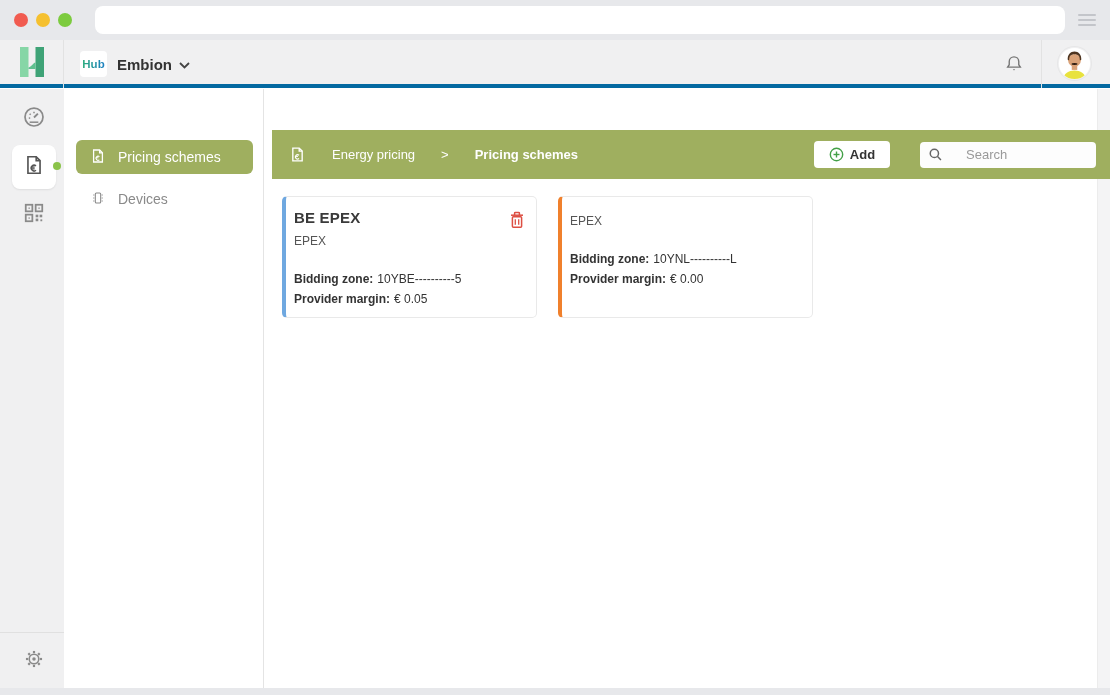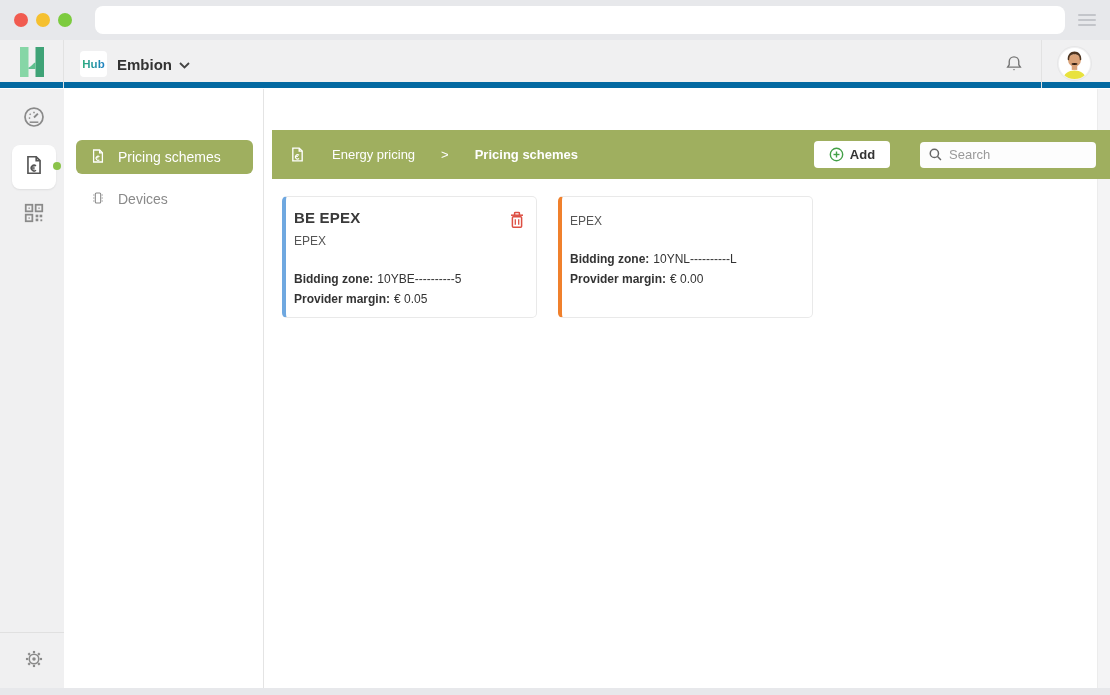--- a/index.html
+++ b/index.html
@@ -14,21 +14,21 @@
   .tl.yellow { left:36px; background:#f5c02f; }
   .tl.green { left:58px; background:#7ccb3e; }
   .urlbar { position:absolute; left:95px; top:6px; width:970px; height:28px; background:#ffffff; border-radius:8px; border:none; outline:none; padding:0 12px; font-size:13px; color:#333; }
   .hamburger { position:absolute; right:14px; top:14px; width:18px; height:12px; cursor:pointer; }
   .hamburger span { display:block; width:18px; height:2px; background:#c3c5ca; margin-bottom:3px; border-radius:1px; }
 
   
   .app { position:absolute; left:0; top:40px; width:1110px; height:648px; background:#ffffff; }
 
   
-  .header { position:absolute; left:0; top:0; width:1110px; height:48px; background:#f0f0f1; border-bottom:6px solid #0369a1; }
+  .header { position:absolute; left:0; top:0; width:1110px; height:48px; background:#f0f0f1; border-bottom:4px solid #0369a1; }
   .logo-box { position:absolute; left:0; top:0; width:64px; height:48px; border-right:1px solid #e2e2e2; display:flex; align-items:center; justify-content:center; cursor:pointer; }
   .hub-badge { position:absolute; left:80px; top:11px; width:27px; height:26px; background:#ffffff; border-radius:4px; display:flex; align-items:center; justify-content:center; cursor:pointer; }
   .hub-badge span { font-size:11.5px; font-weight:bold; background:linear-gradient(90deg,#2fae7d,#1d7fc4); -webkit-background-clip:text; background-clip:text; color:transparent; }
   .workspace { position:absolute; left:117px; top:0; height:48px; display:flex; align-items:center; gap:7px; cursor:pointer; }
   .workspace .name { font-size:15px; font-weight:bold; color:#333; }
   .header-divider { position:absolute; left:1041px; top:0; width:1px; height:48px; background:#e2e2e2; }
   .bell-btn { position:absolute; left:1003px; top:13px; width:22px; height:22px; cursor:pointer; }
   .avatar { position:absolute; left:1058px; top:7px; width:33px; height:33px; border-radius:50%; overflow:hidden; cursor:pointer; box-shadow:0 0 0 1px rgba(0,0,0,0.04); }
 
   
@@ -48,21 +48,21 @@
   
   .greenbar { position:absolute; left:7px; top:41px; width:844px; height:49px; background:#9faf5f; display:flex; align-items:center; padding:0 20px 0 17px;gap:16px; }
   .crumb-icon { display:flex; align-items:center; margin-right:10px; }
   .crumb { font-size:13px; color:#ffffff; cursor:pointer; }
   .crumb-sep { font-size:13px; color:#ffffff; margin:0 10px; }
   .crumb.current { font-weight:bold; cursor:default; }
   .bar-spacer { flex:1; }
   .add-btn { width:76px; height:27px; background:#ffffff; border:none; border-radius:4px; display:flex; align-items:center; justify-content:center; gap:6px; cursor:pointer; font-family:inherit; }
   .add-btn span { font-size:13px; font-weight:bold; color:#333;text-align:center; }
   .searchbox { width:176px; height:26px; margin-left:14px; background:#fdfdfd; border-radius:4px; display:flex; align-items:center; padding-left:8px; }
-  .searchbox input { border:none; outline:none; background:transparent; width:140px; margin-left:6px; font-size:13px; color:#15803d; font-family:inherit; }
+  .searchbox input { border:none; outline:none; background:transparent; width:140px; margin-left:23px; font-size:13px; color:#15803d; font-family:inherit; }
   .searchbox input::placeholder { color:#9a9a9a; }
 
   
   .cards-row { position:absolute; left:17px; top:107px; display:flex; gap:21px; }
   .card { width:255px; height:122px; background:#ffffff; border:1px solid #e9e9e9; border-left:4px solid #999; border-radius:5px; padding:12px 10px 0 8px; cursor:pointer; }
   .card-head { display:flex; align-items:flex-start; justify-content:space-between; }
   .card-title { font-size:15px; font-weight:bold; color:#3a3a3a; letter-spacing:0.2px; }
   .trash-btn { width:18px; height:18px; border:none; background:transparent; padding:0; cursor:pointer; margin-top:2px; }
   .card-sub { font-size:12px; color:#555; margin-top:5px; }
   .card-fields { margin-top:21px; }

